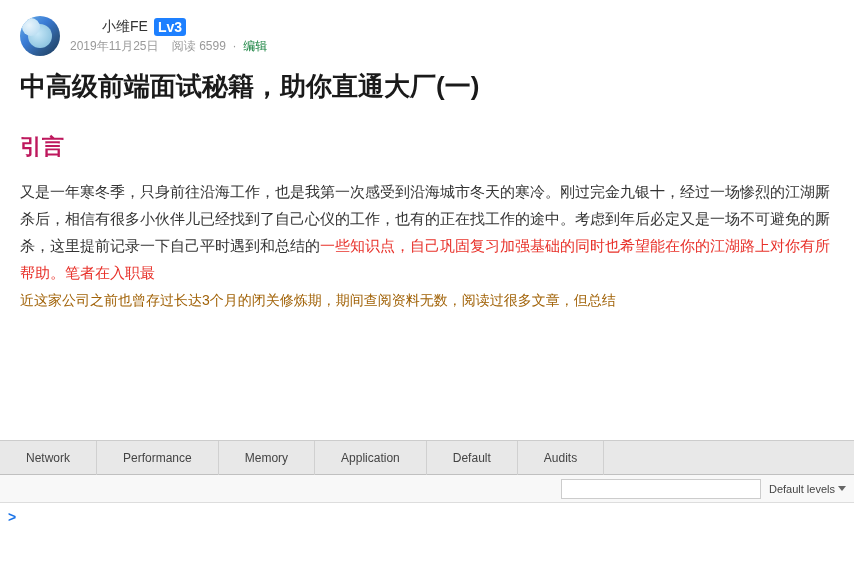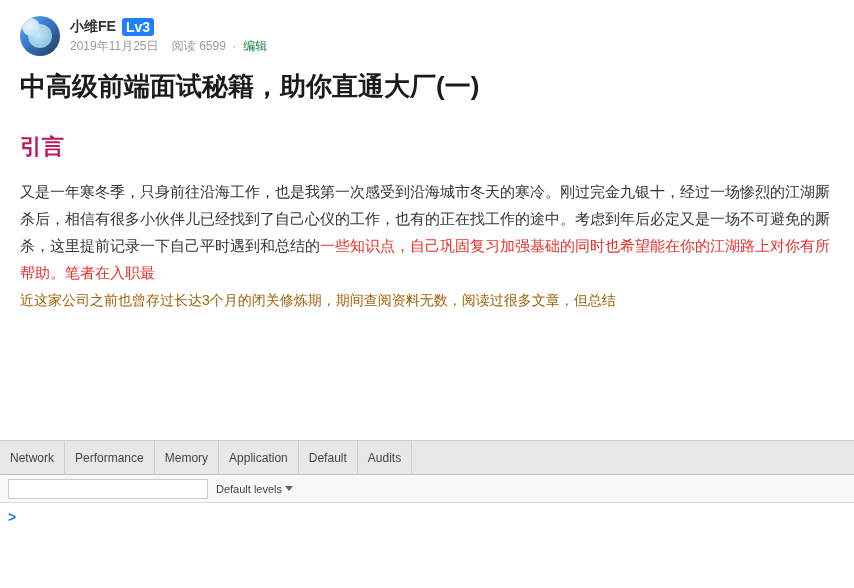--- a/index.html
+++ b/index.html
@@ -71,21 +71,22 @@
 
     .author-name-row {
       display: flex;
       align-items: center;
       gap: 6px;
     }
 
     .author-name {
       font-size: 14px;
       color: #333;
-      font-weight: 700;
+      font-weight: 400;
+      margin-left: 32px;
     }
 
     .lv-badge {
       background: #1e80ff;
       color: #fff;
       font-size: 14px;
       padding: 1px 4px;
       border-radius: 3px;
       font-weight: bold;
     }
@@ -142,41 +143,42 @@
     .tabs-bar {
       display: flex;
       align-items: center;
       background: #e8e8e8;
       border-bottom: 1px solid #c0c0c0;
       height: 34px;
       padding: 0;
     }
 
     .tab-item {
-      padding: 0 10px;
+      padding: 0 26px;
       height: 34px;
       display: flex;
       align-items: center;
       font-size: 12px;
       color: #444;
       cursor: pointer;
       border-right: 1px solid #d0d0d0;
       white-space: nowrap;
       position: relative;
     }
 
     
     .console-toolbar {
       display: flex;
       align-items: center;
       background: #f8f8f8;
       border-bottom: 1px solid #ddd;
       height: 28px;
       padding: 0 8px;
       gap: 8px;
+      justify-content: flex-end;
     }
 
     .console-filter-input {
       flex: 1;
       max-width: 200px;
       height: 20px;
       border: 1px solid #ccc;
       background: #fff;
       font-size: 11px;
       padding: 0 6px;

